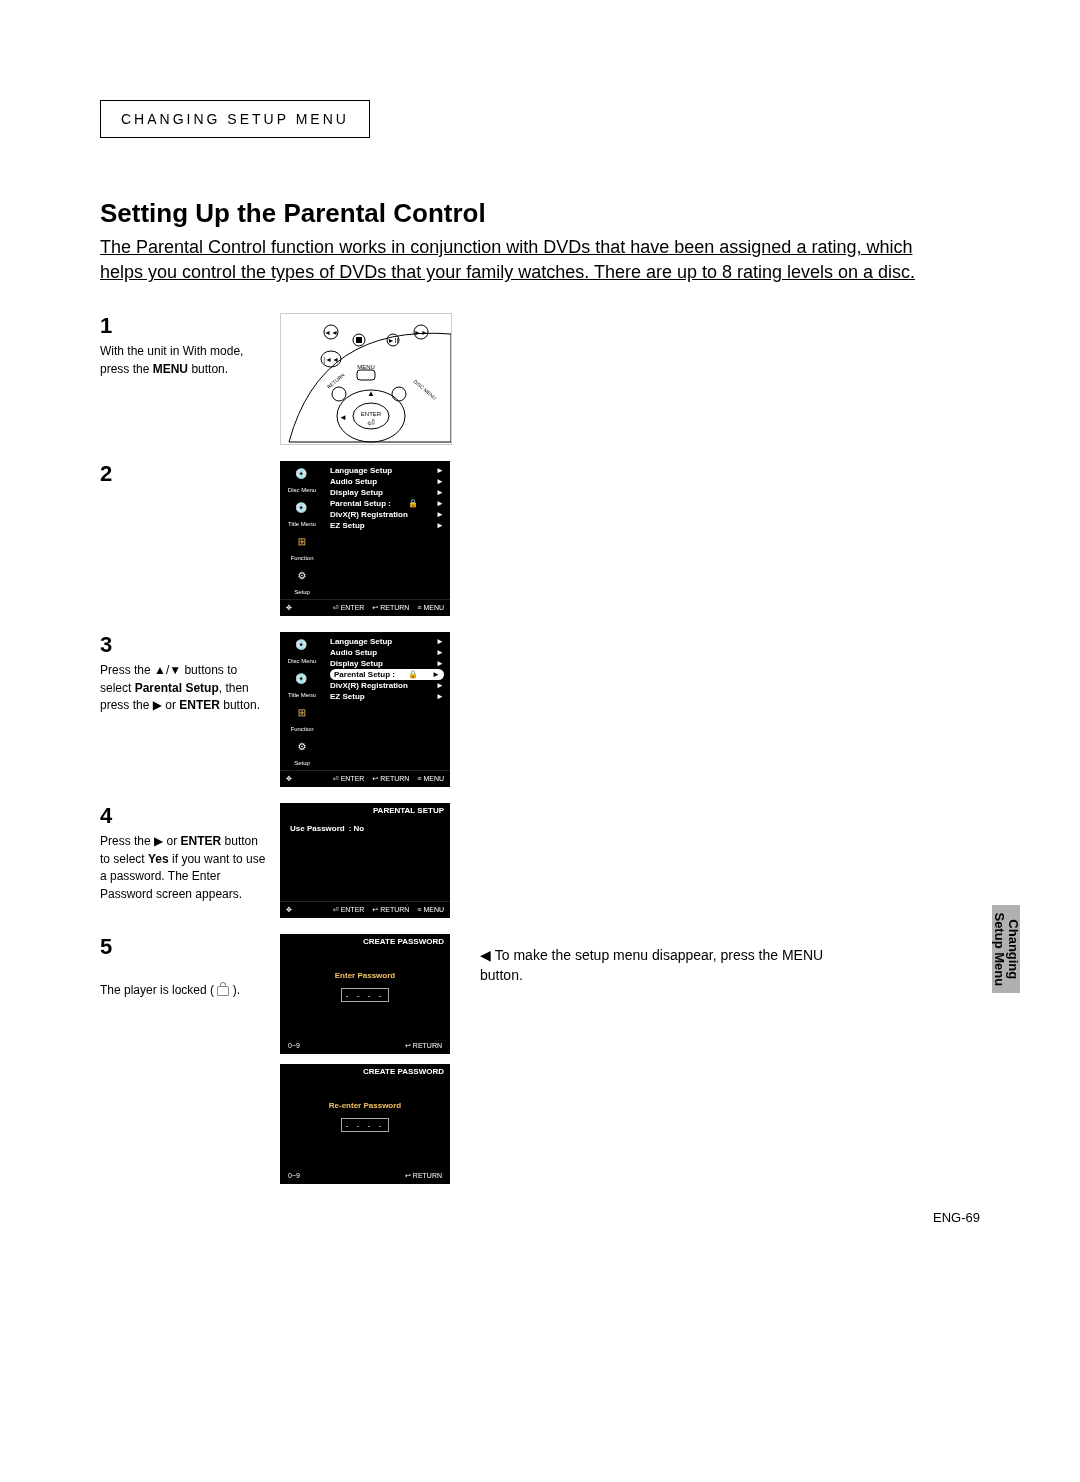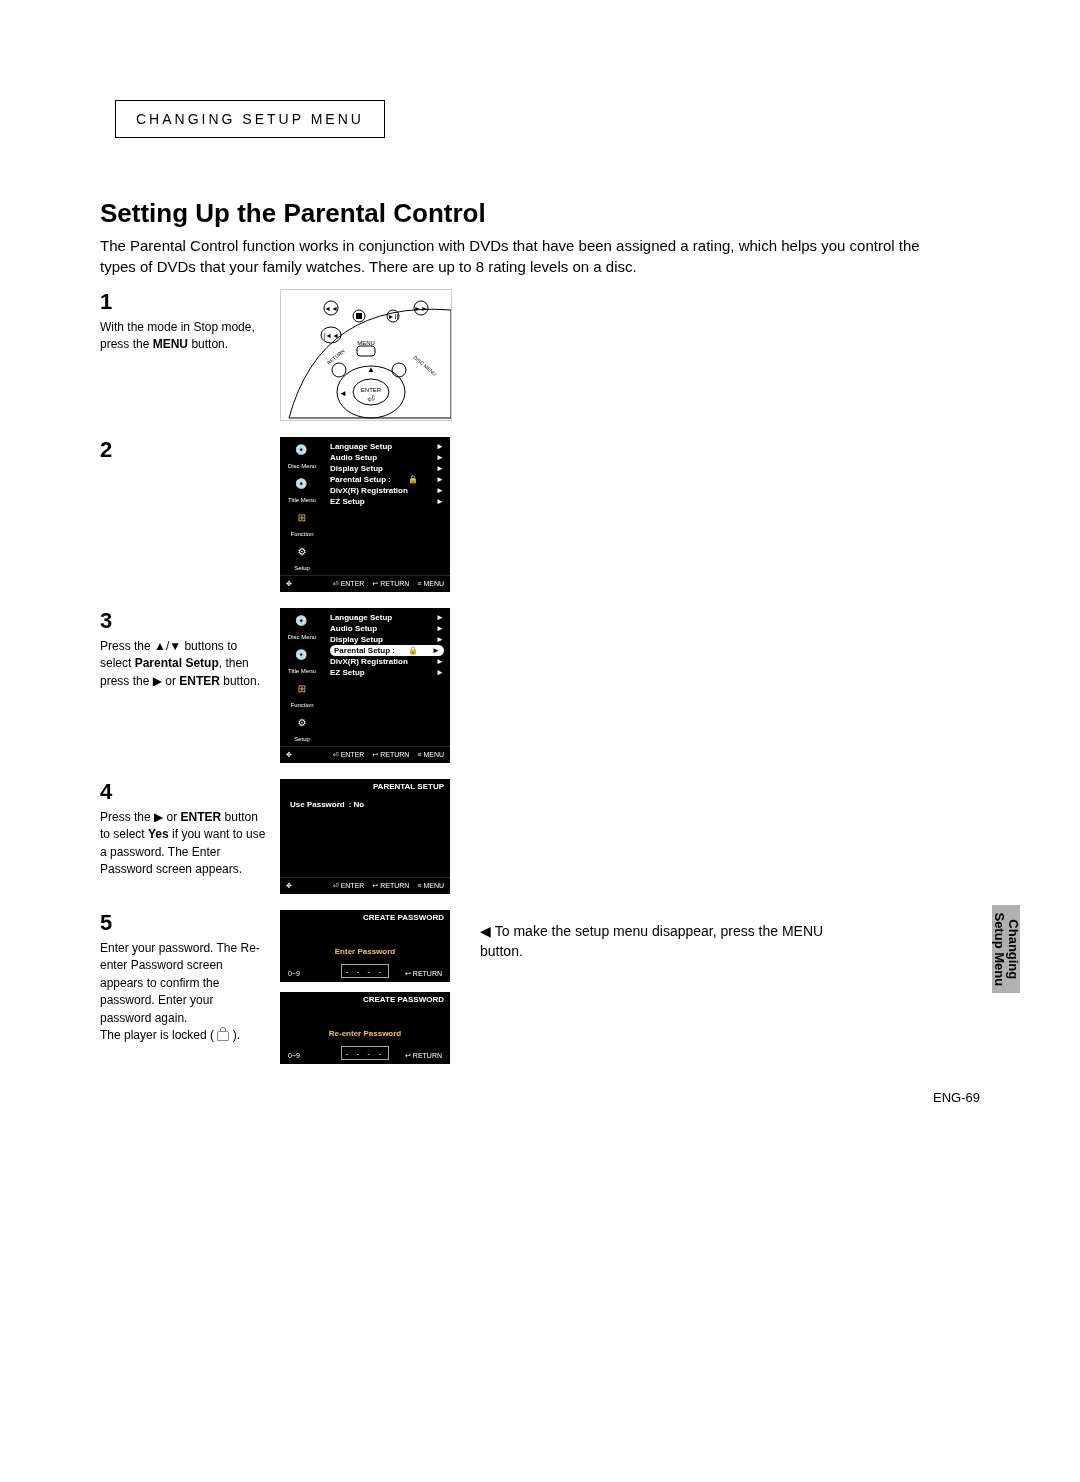--- a/index.html
+++ b/index.html
@@ -1,19 +1,19 @@
 <!DOCTYPE html>
 <html><head>
 <meta charset="utf-8">
 <style>
 body { margin:0; padding:0; background:#fff; font-family:Arial,Helvetica,sans-serif; font-size:14px; color:#000; width:1080px; }
 .page { padding:100px 100px 60px 100px; box-sizing:border-box; }
-.header-box { display:inline-block; border:1px solid #000; padding:10px 20px 10px 20px; font-variant:small-caps; letter-spacing:3px; font-size:14px;margin-left:15px; }
+.header-box { display:inline-block; border:1px solid #000; padding:10px 20px 10px 20px; font-variant:small-caps; letter-spacing:3px; font-size:14px; }
 .title { font-size:26px; font-weight:bold; margin:60px 0 6px 0; }
-.intro { font-size:15px; line-height:1.4; max-width:850px; margin-bottom:12px; }
+.intro { font-size:18px; line-height:1.4; max-width:850px; margin-bottom:28px;text-decoration:underline; }
 .steps { display:flex; flex-direction:column; gap:16px; }
 .step-row { display:flex; align-items:flex-start; }
 .step-text { width:180px; padding-right:12px; box-sizing:border-box; }
 .step-num { font-size:22px; font-weight:bold; margin-bottom:4px; }
 .step-body { font-size:12px; line-height:1.45; }
 .step-body b, .step-body strong { font-weight:bold; }
 .step-img { width:170px; display:flex; flex-direction:column; gap:10px; }
 .remote-svg { width:170px; height:130px; border:1px solid #ccc; }
 .menu-screen { width:170px; background:#000; color:#fff; font-size:8px; }
 .menu-title-bar { text-align:right; font-size:8px; font-weight:bold; padding:3px 6px; }
@@ -22,21 +22,21 @@
 .side-ic { width:20px; height:16px; display:flex; align-items:center; justify-content:center; font-size:10px; }
 .side-lbl { font-size:6px; text-align:center; white-space:nowrap; }
 .menu-list { flex:1; padding:4px 6px; }
 .menu-item { display:flex; justify-content:space-between; align-items:center; padding:1px 0; font-size:8px; font-weight:bold; }
 .menu-item.sel { background:#fff; color:#000; padding:1px 4px; border-radius:6px; }
 .menu-item .arr { font-size:8px; }
 .menu-foot { display:flex; justify-content:flex-end; gap:8px; padding:4px 6px; font-size:7px; border-top:1px solid #222; }
 .foot-l { flex:1; }
 .parental-screen { width:170px; height:115px; background:#000; color:#fff; font-size:8px; position:relative; }
 .parental-row { padding:6px 10px; font-weight:bold; display:flex; gap:4px; }
-.pw-screen { width:170px; height:72px; background:#000; color:#fff; font-size:8px; position:relative; text-align:center; }
+.pw-screen { width:170px; height:120px; background:#000; color:#fff; font-size:8px; position:relative; text-align:center; }
 .pw-label { font-weight:bold; padding-top:22px; color:#f4c060; }
 .pw-box { margin:8px auto; width:46px; height:12px; border:1px solid #aaa; display:flex; align-items:center; justify-content:center; letter-spacing:3px; font-size:8px; }
 .pw-foot { position:absolute; bottom:4px; left:0; right:0; display:flex; justify-content:space-between; padding:0 8px; font-size:7px; }
 .note { font-size:14px; margin-top:12px; max-width:350px; line-height:1.4; }
 .note .tri { display:inline-block; transform:scaleX(-1); margin-right:4px; }
 .lower { display:flex; align-items:flex-start; gap:30px; }
 .side-tab { position:absolute; right:60px; top:905px; width:28px; height:88px; background:#aeb0b1; color:#000; font-size:13px; font-weight:bold; display:flex; align-items:center; justify-content:center; }
 .side-tab .rot { transform:rotate(90deg); white-space:nowrap; line-height:1.1; text-align:center; }
 .pagenum { text-align:right; font-size:13px; margin-top:26px; }
 .lock-ic { display:inline-block; width:10px; height:8px; border:1px solid #888; border-radius:2px 2px 1px 1px; position:relative; vertical-align:middle; }
@@ -50,21 +50,21 @@
 
   <div class="title"><span>Setting Up the Parental Control</span></div>
   <div class="intro"><span>The Parental Control function works in conjunction with DVDs that have been assigned a rating, which helps you control the types of DVDs that your family watches. There are up to 8 rating levels on a disc.</span></div>
 
   <div class="steps">
 
     <div class="step-row">
       <div class="step-text">
         <div class="step-num">1</div>
         <div class="step-body">
-          <span>With the mode in Stop mode, press the </span><b>MENU</b><span> button.</span>
+          <span>With the unit in With mode, press the </span><b>MENU</b><span> button.</span>
         </div>
       </div>
       <div class="step-img">
         <svg class="remote-svg" viewBox="0 0 170 130">
           <rect x="0" y="0" width="170" height="130" fill="#fff"></rect>
           <path d="M8 128 Q 40 10 170 20 L170 128 Z" fill="#fff" stroke="#000" stroke-width="1"></path>
           <circle cx="50" cy="18" r="7" fill="none" stroke="#000"></circle>
             <text x="50" y="21" font-size="7" text-anchor="middle">◄◄</text>
           <circle cx="140" cy="18" r="7" fill="none" stroke="#000"></circle>
             <text x="140" y="21" font-size="7" text-anchor="middle">►►</text>
@@ -225,21 +225,21 @@
             </div>
         </div>
       </div>
     </div>
 
     <div class="lower">
       <div class="step-row">
         <div class="step-text">
           <div class="step-num">5</div>
           <div class="step-body">
-            <span>Enter your password. The Re-enter Password screen appears to confirm the password. Enter your password again.</span><br>
+            <br>
             <span>The player is locked ( </span><span class="lock-ic"></span><span> ).</span>
           </div>
         </div>
         <div class="step-img">
           <div class="pw-screen">
             <div class="menu-title-bar">CREATE PASSWORD</div>
             <div class="pw-label">Enter Password</div>
             <div class="pw-box">- - - -</div>
             <div class="pw-foot">
                 <span>0~9</span>

